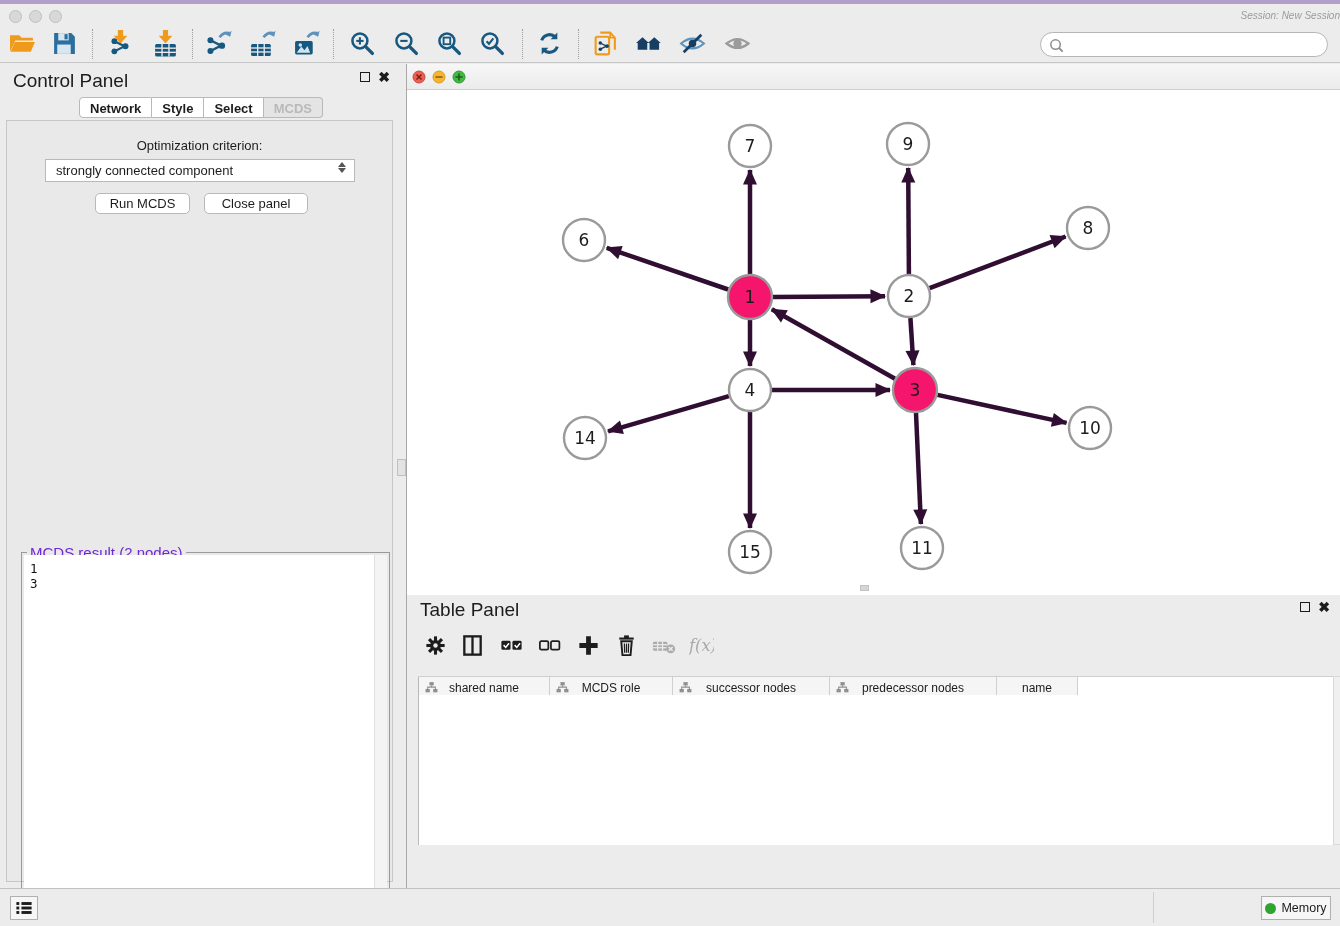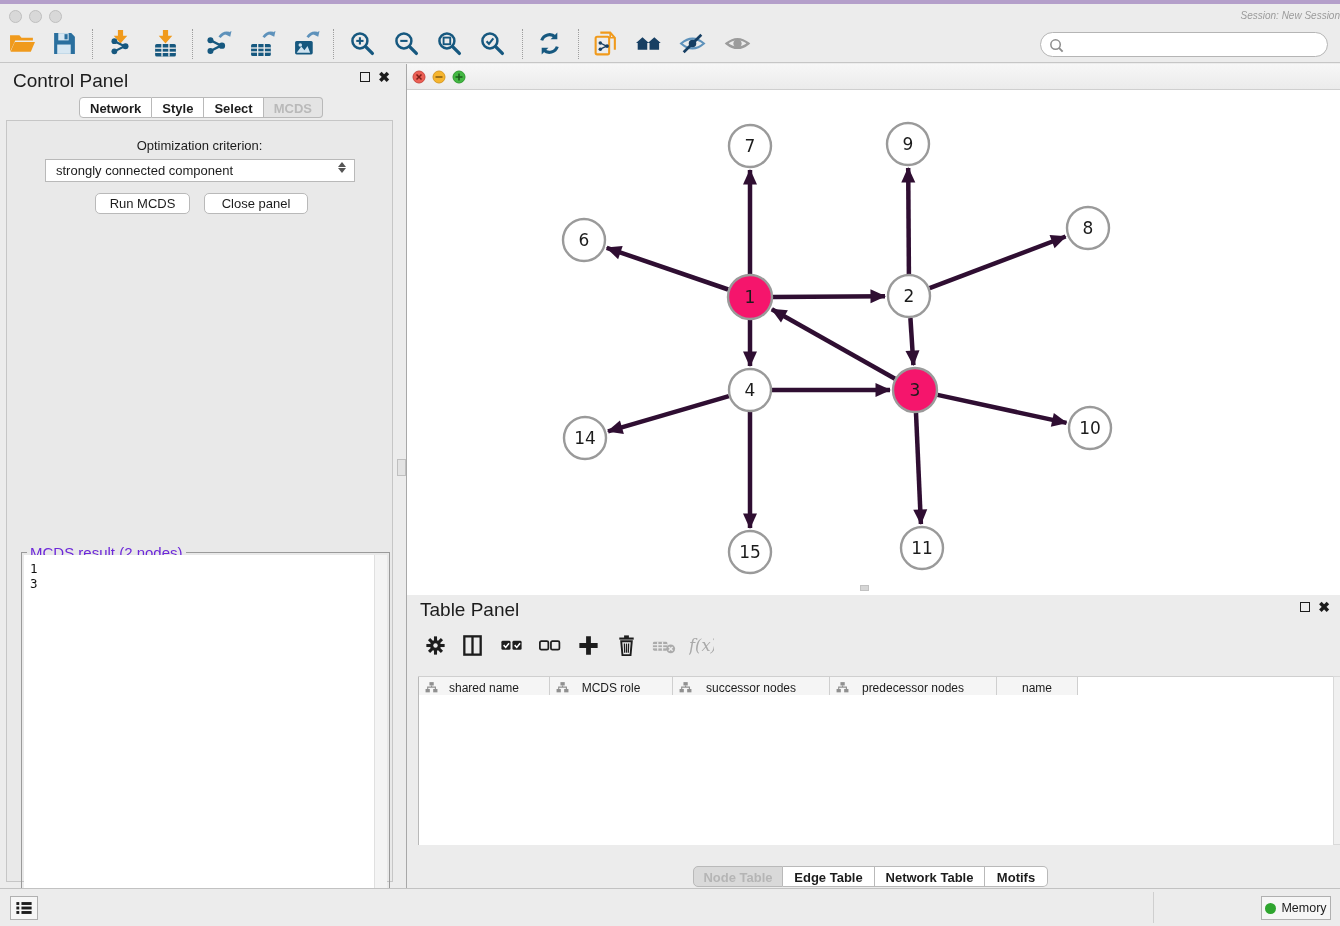--- a/index.html
+++ b/index.html
@@ -515,26 +515,20 @@
             <td>dominator</td>
             <td class="num">3</td>
             <td class="num">2</td>
             <td>3</td>
             <td></td>
           </tr>
         </tbody>
     </table>
     <div id="table-body-bg"></div>
     <div id="table-scroll"></div>
-    <div id="tp-tabs">
-        <div class="tp-tab first sel-disabled" style="width: 90px;">Node Table</div>
-        <div class="tp-tab" style="width: 92px;">Edge Table</div>
-        <div class="tp-tab" style="width: 110px;">Network Table</div>
-        <div class="tp-tab last" style="width: 63px;">Motifs</div>
-      </div>
   </div>
 
   <div id="status-bar">
     <div id="task-list-btn">
       <svg width="22" height="22" viewBox="0 0 26 26">
           <g fill="#1d1d1d">
             <rect x="4" y="6" width="3.4" height="3.4"></rect>
             <rect x="10" y="6" width="12" height="3.4"></rect>
             <rect x="4" y="11.3" width="3.4" height="3.4"></rect>
             <rect x="10" y="11.3" width="12" height="3.4"></rect>

